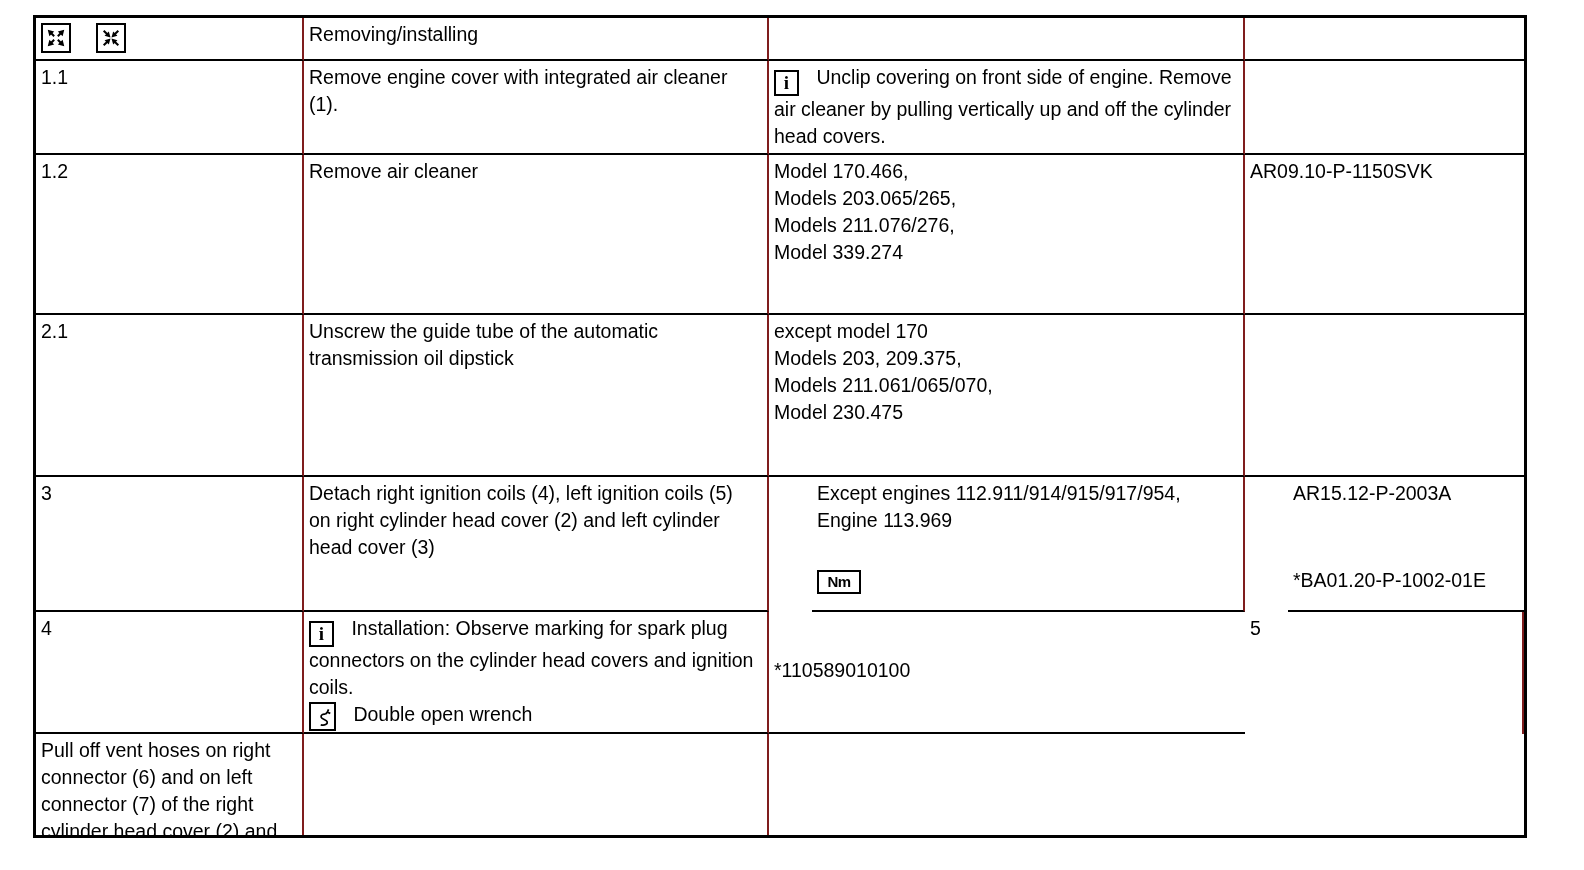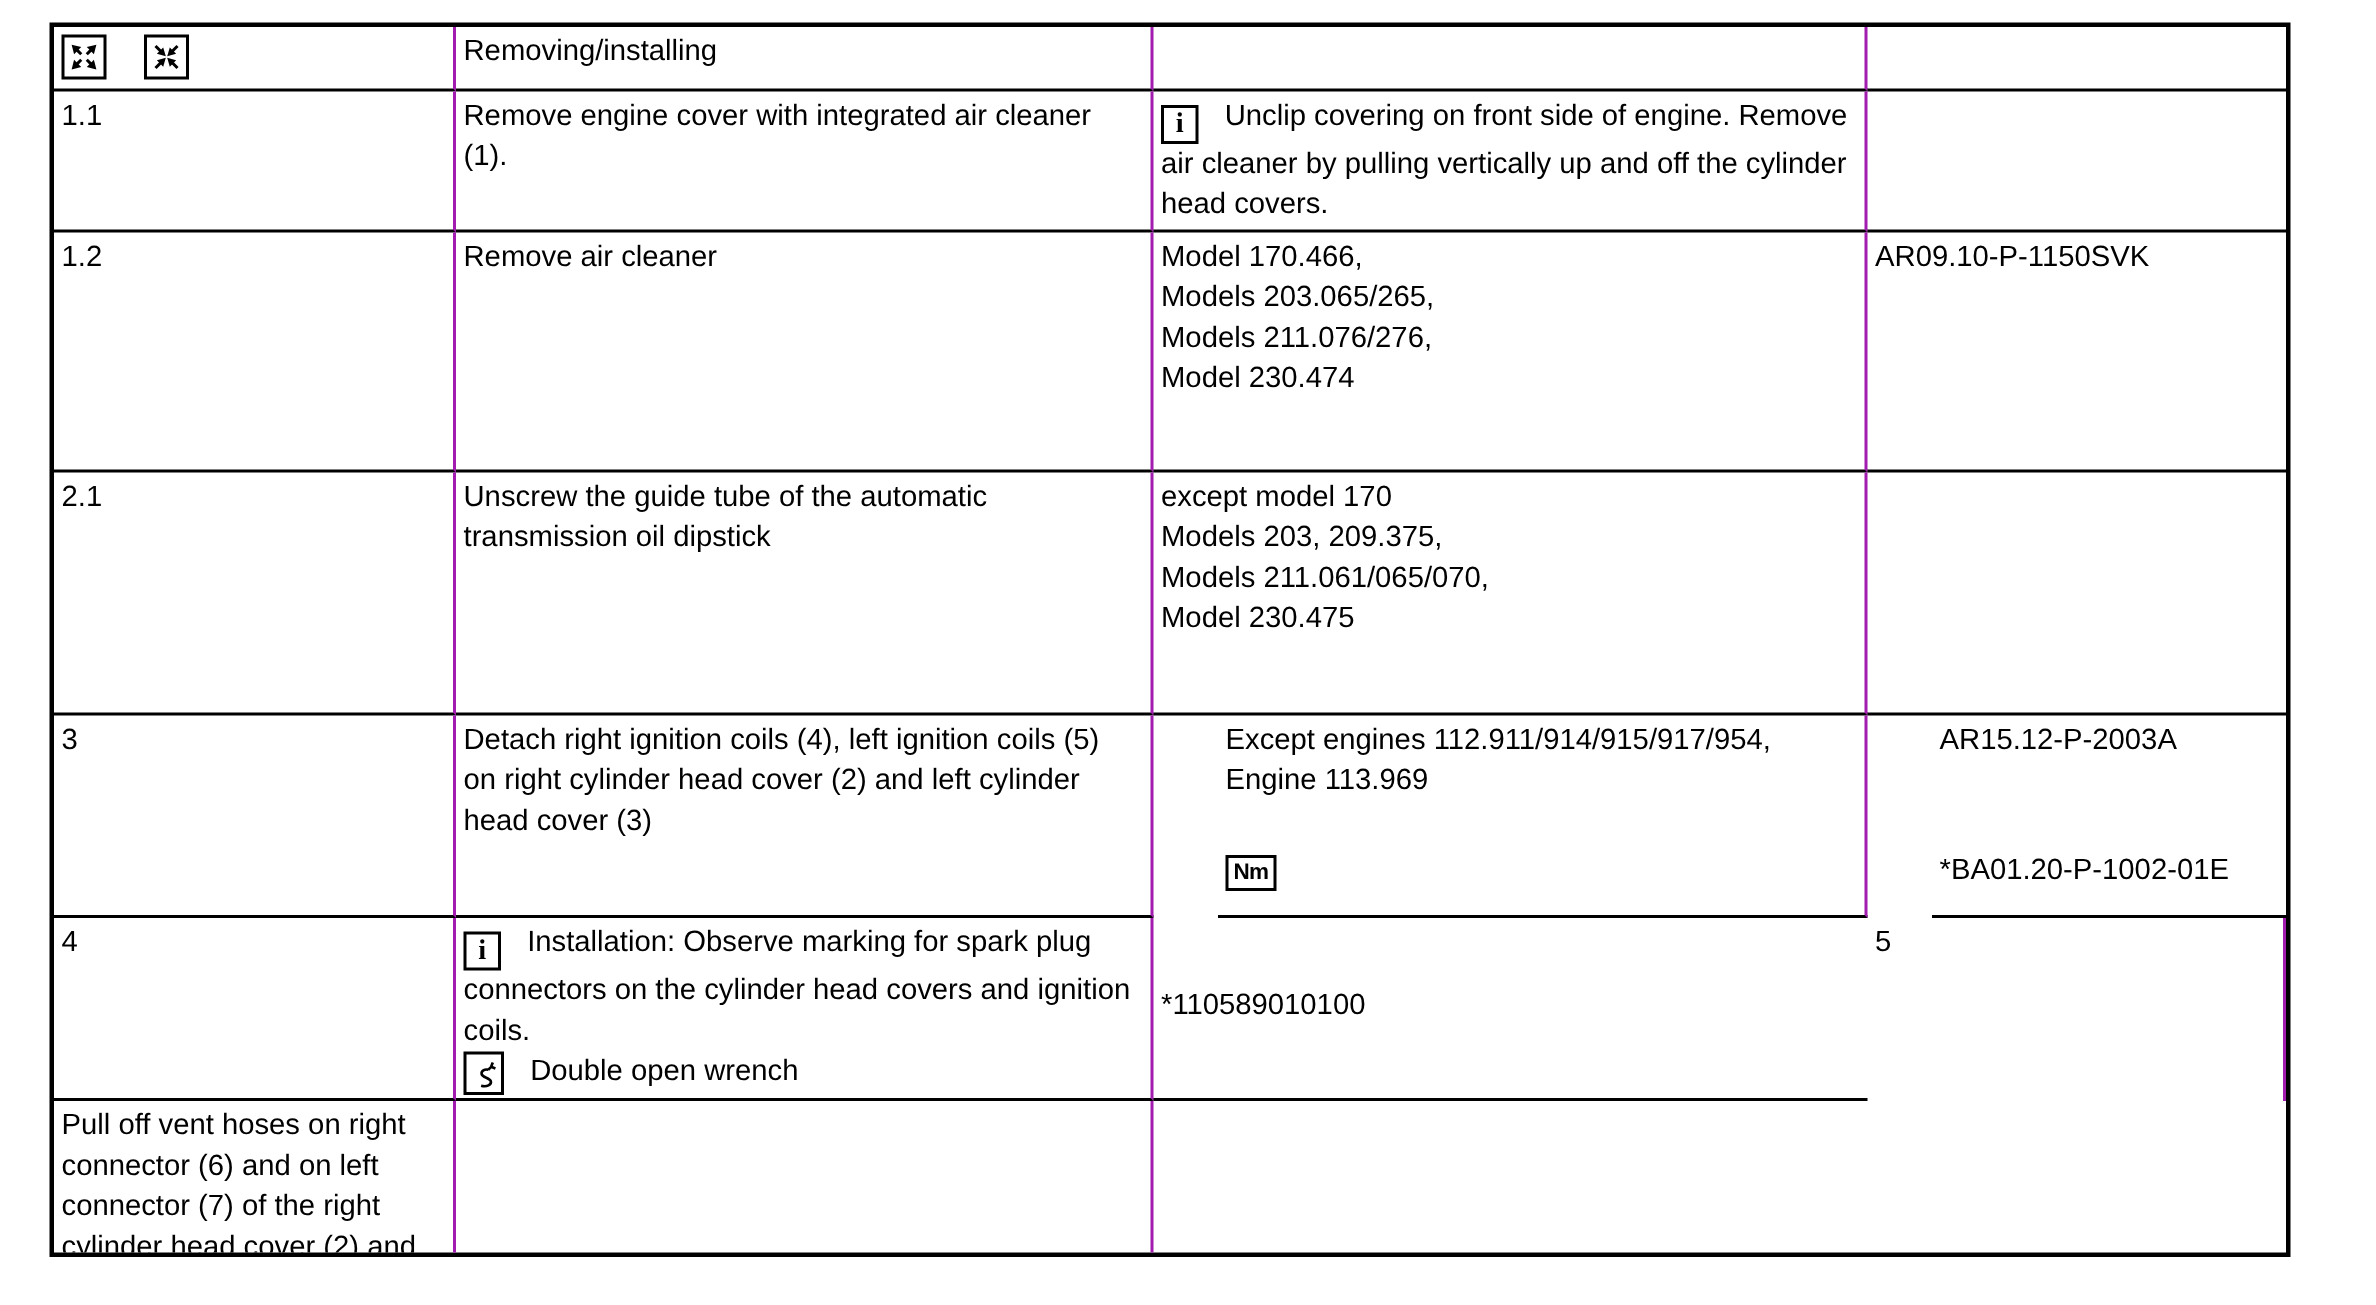--- a/index.html
+++ b/index.html
@@ -3,36 +3,36 @@
 <meta charset="utf-8">
 <style>
   html,body{margin:0;padding:0;background:#ffffff;}
   body{width:1584px;height:870px;overflow:hidden;position:relative;
        font-family:"Liberation Sans",sans-serif;color:#000;}
   .sheet{position:absolute;left:33px;top:15px;}
   .tbl{display:grid;
        grid-template-columns:268px 465px 476px 279px;
        grid-template-rows:43px 94px 160px 162px 135px 122px 101px;
        border:3px solid #000;background:#fff;}
-  .cell{box-sizing:border-box;border-right:2px solid #a21caf;border-bottom:2px solid #000;
+  .cell{box-sizing:border-box;border-right:2px solid #7f1d1d;border-bottom:2px solid #000;
         padding:3px 8px 4px 5px;font-size:19.5px;line-height:27px;overflow:hidden;}
   .c4{border-right:none;}
   .rlast{border-bottom:none;}
   .vflex{display:flex;flex-direction:column;justify-content:space-between;}
   .vend{display:flex;flex-direction:column;justify-content:center;}
   .padb{padding-bottom:16px;margin-left:43px;}
   .padb2{padding-bottom:6px;}
   
   .ibox{display:inline-flex;align-items:center;justify-content:center;
         border:2px solid #000;background:#fff;box-sizing:border-box;}
   .hdr-ico{width:30px;height:30px;margin-top:2px;}
   .hdr-ico + .hdr-ico{margin-left:20px;}
   .info{width:25px;height:26px;font-family:"Liberation Serif",serif;font-weight:bold;
         font-size:19px;line-height:1;vertical-align:-5px;margin-right:12px;}
-  .nm{width:34px;height:24px;font-size:15px;font-weight:bold;line-height:1;letter-spacing:-0.5px;}
+  .nm{width:44px;height:24px;font-size:15px;font-weight:bold;line-height:1;letter-spacing:-0.5px;}
   .wrench{width:27px;height:29px;vertical-align:-7px;margin-right:12px;}
   .note{margin:0;}
   .toolline{white-space:nowrap;}
   .codeline{white-space:nowrap;}
 </style>
 </head>
 <body>
 
 <div class="sheet">
   <div class="tbl">
@@ -96,21 +96,21 @@
     <div class="cell">
       <span>1.2</span>
     </div>
     <div class="cell">
       <span>Remove air cleaner</span>
     </div>
     <div class="cell">
       <div>Model 170.466,</div>
       <div>Models 203.065/265,</div>
       <div>Models 211.076/276,</div>
-      <div>Model 230.474</div>
+      <div>Model 339.274</div>
     </div>
     <div class="cell c4">
       <div class="codeline">AR09.10-P-1150SVK</div>
     </div>
 
     <div class="cell">
       <span>2.1</span>
     </div>
     <div class="cell">
       <span>Unscrew the guide tube of the automatic transmission oil dipstick</span>

